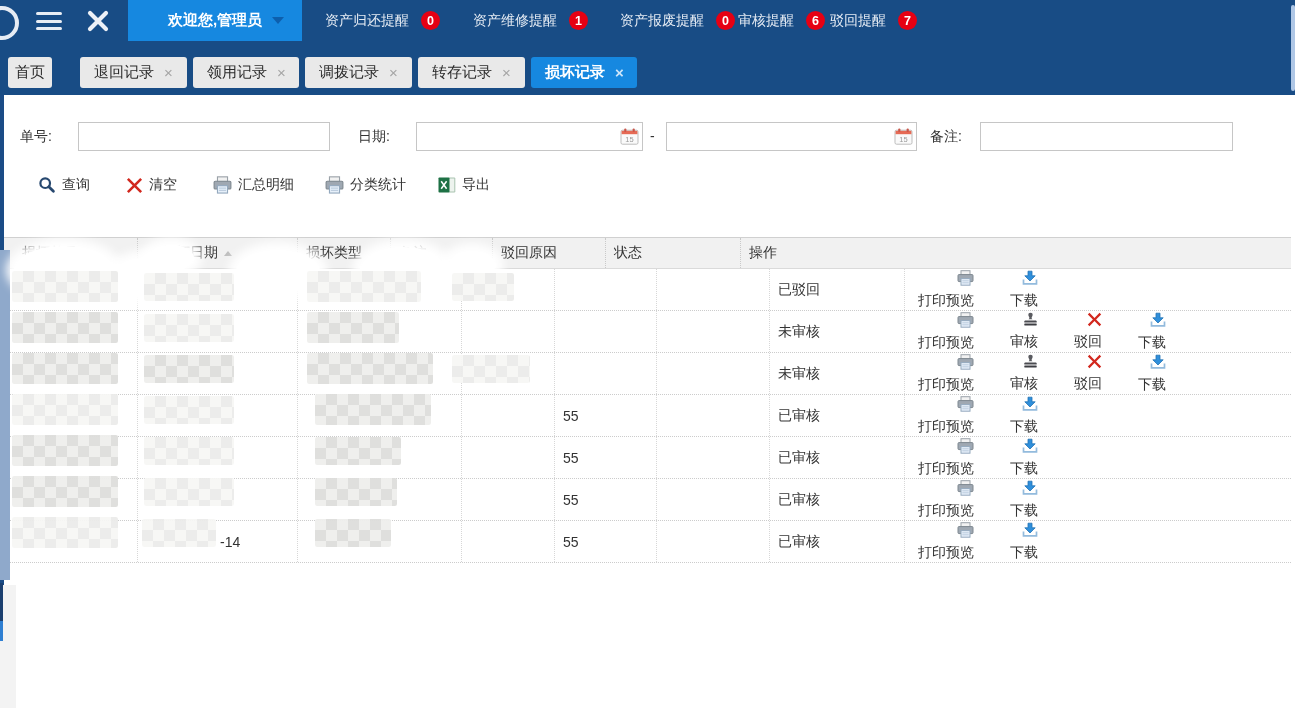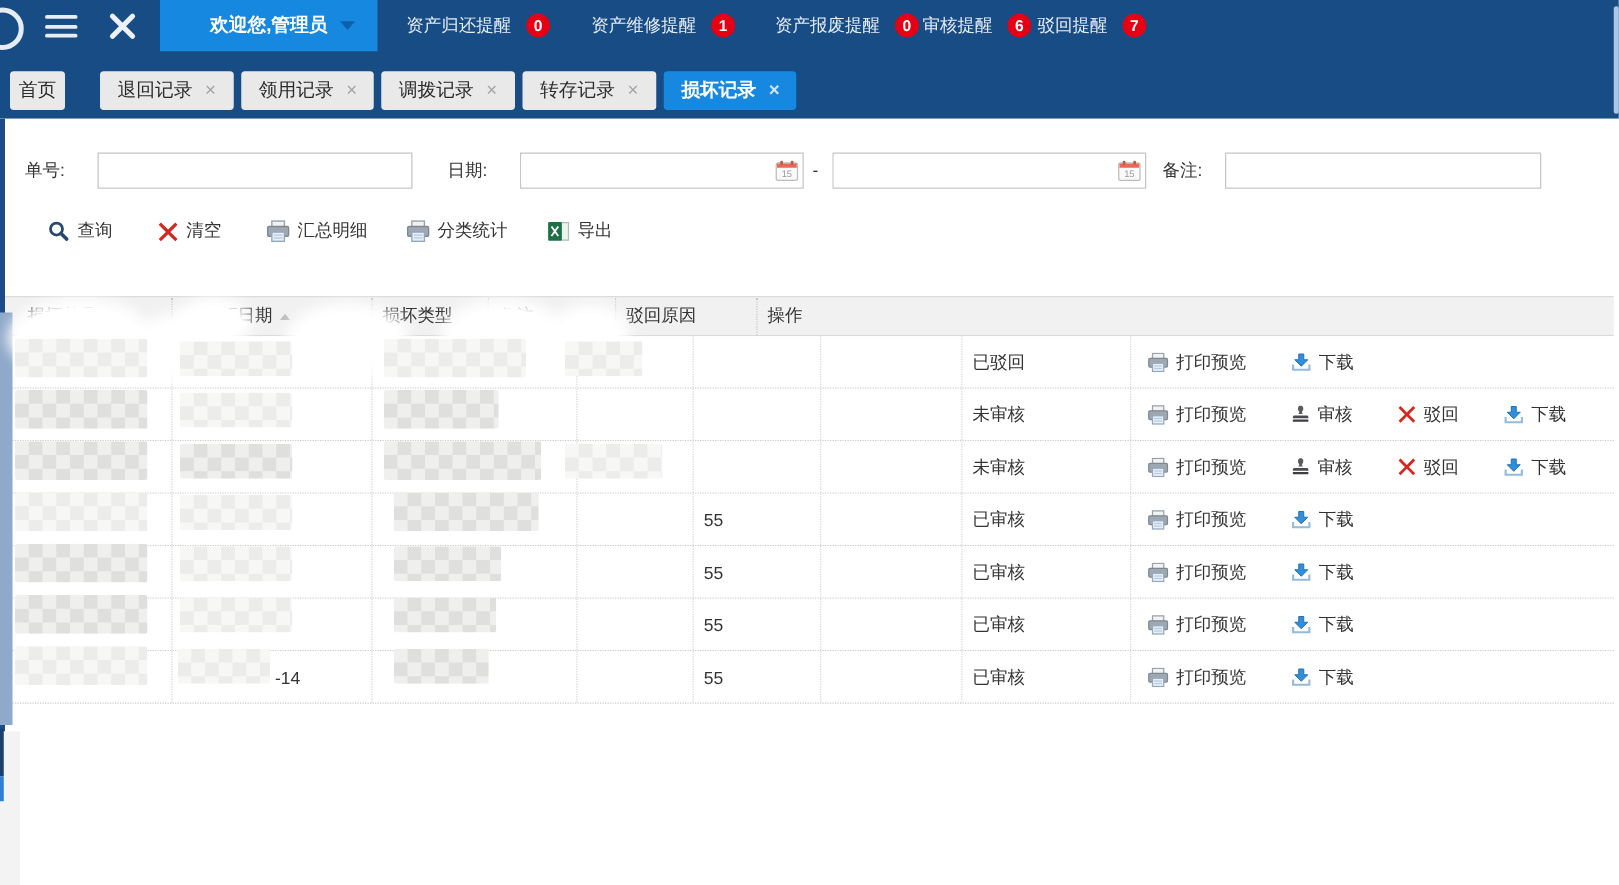--- a/index.html
+++ b/index.html
@@ -50,21 +50,21 @@
   .tbl{position:absolute;left:4px;top:237px;width:1287px;border-top:1px solid #D0D0D0;font-size:14px;color:#333;}
   .thead{display:flex;height:30px;background:#F1F1F1;border-bottom:1px solid #DADADA;}
   .th{display:flex;align-items:center;gap:6px;padding-left:8px;border-right:1px dotted #C9C9C9;box-sizing:border-box;}
   .tr{display:flex;height:41px;border-bottom:1px dotted #CCCCCC;background:#fff;}
   .td{display:flex;align-items:center;padding-left:8px;border-right:1px dotted #D7D7D7;box-sizing:border-box;}
   .th:last-child,.td:last-child{border-right:none;}
   .c0{width:134px;} .c1{width:160px;} .c2{width:164px;} .c3{width:93px;}
   .c4{width:102px;} .c5{width:113px;} .c6{width:135px;} .c7{width:386px;}
   .th.c0{padding-left:18px;} .th.c1{padding-left:24px;}
   .td.actions{gap:36px;padding-left:13px;}
-  .abtn{display:flex;align-items:center;gap:6px;cursor:pointer;white-space:nowrap;}
+  .abtn{display:flex;align-items:flex-end;gap:6px;cursor:pointer;white-space:nowrap;flex-direction:column;}
   .datecell{padding-left:82px;}
   .sort-up{width:0;height:0;border-left:4px solid transparent;border-right:4px solid transparent;border-bottom:5px solid #BDBDBD;}
   .sort-both{display:flex;flex-direction:column;gap:2px;}
   .sort-both .u{width:0;height:0;border-left:4px solid transparent;border-right:4px solid transparent;border-bottom:5px solid #9A9A9A;}
   .sort-both .d{width:0;height:0;border-left:4px solid transparent;border-right:4px solid transparent;border-top:5px solid #9A9A9A;}
 
   
   .stripe{position:absolute;left:0;top:250px;width:10px;height:330px;background:#8FA9CB;}
   .cloud{position:absolute;background:#fff;border-radius:50%;box-shadow:0 0 10px 8px rgba(255,255,255,0.95);}
   .mosaic{position:absolute;border-radius:2px;background:#F2F2F0;
@@ -229,20 +229,23 @@
       </div>
       <div class="th c3">
         <span>损坏类型</span>
       </div>
       <div class="th c4">
           <span>备注</span>
         </div>
       <div class="th c5">
           <span>驳回原因</span>
         </div>
+      <div class="th c6">
+          <span>状态</span>
+        </div>
       <div class="th c7">
           <span>操作</span>
         </div>
     </div>
 
     <div class="tr">
       <div class="td c0"></div>
       <div class="td c1"></div>
       <div class="td c2"></div>
       <div class="td c3"></div>

